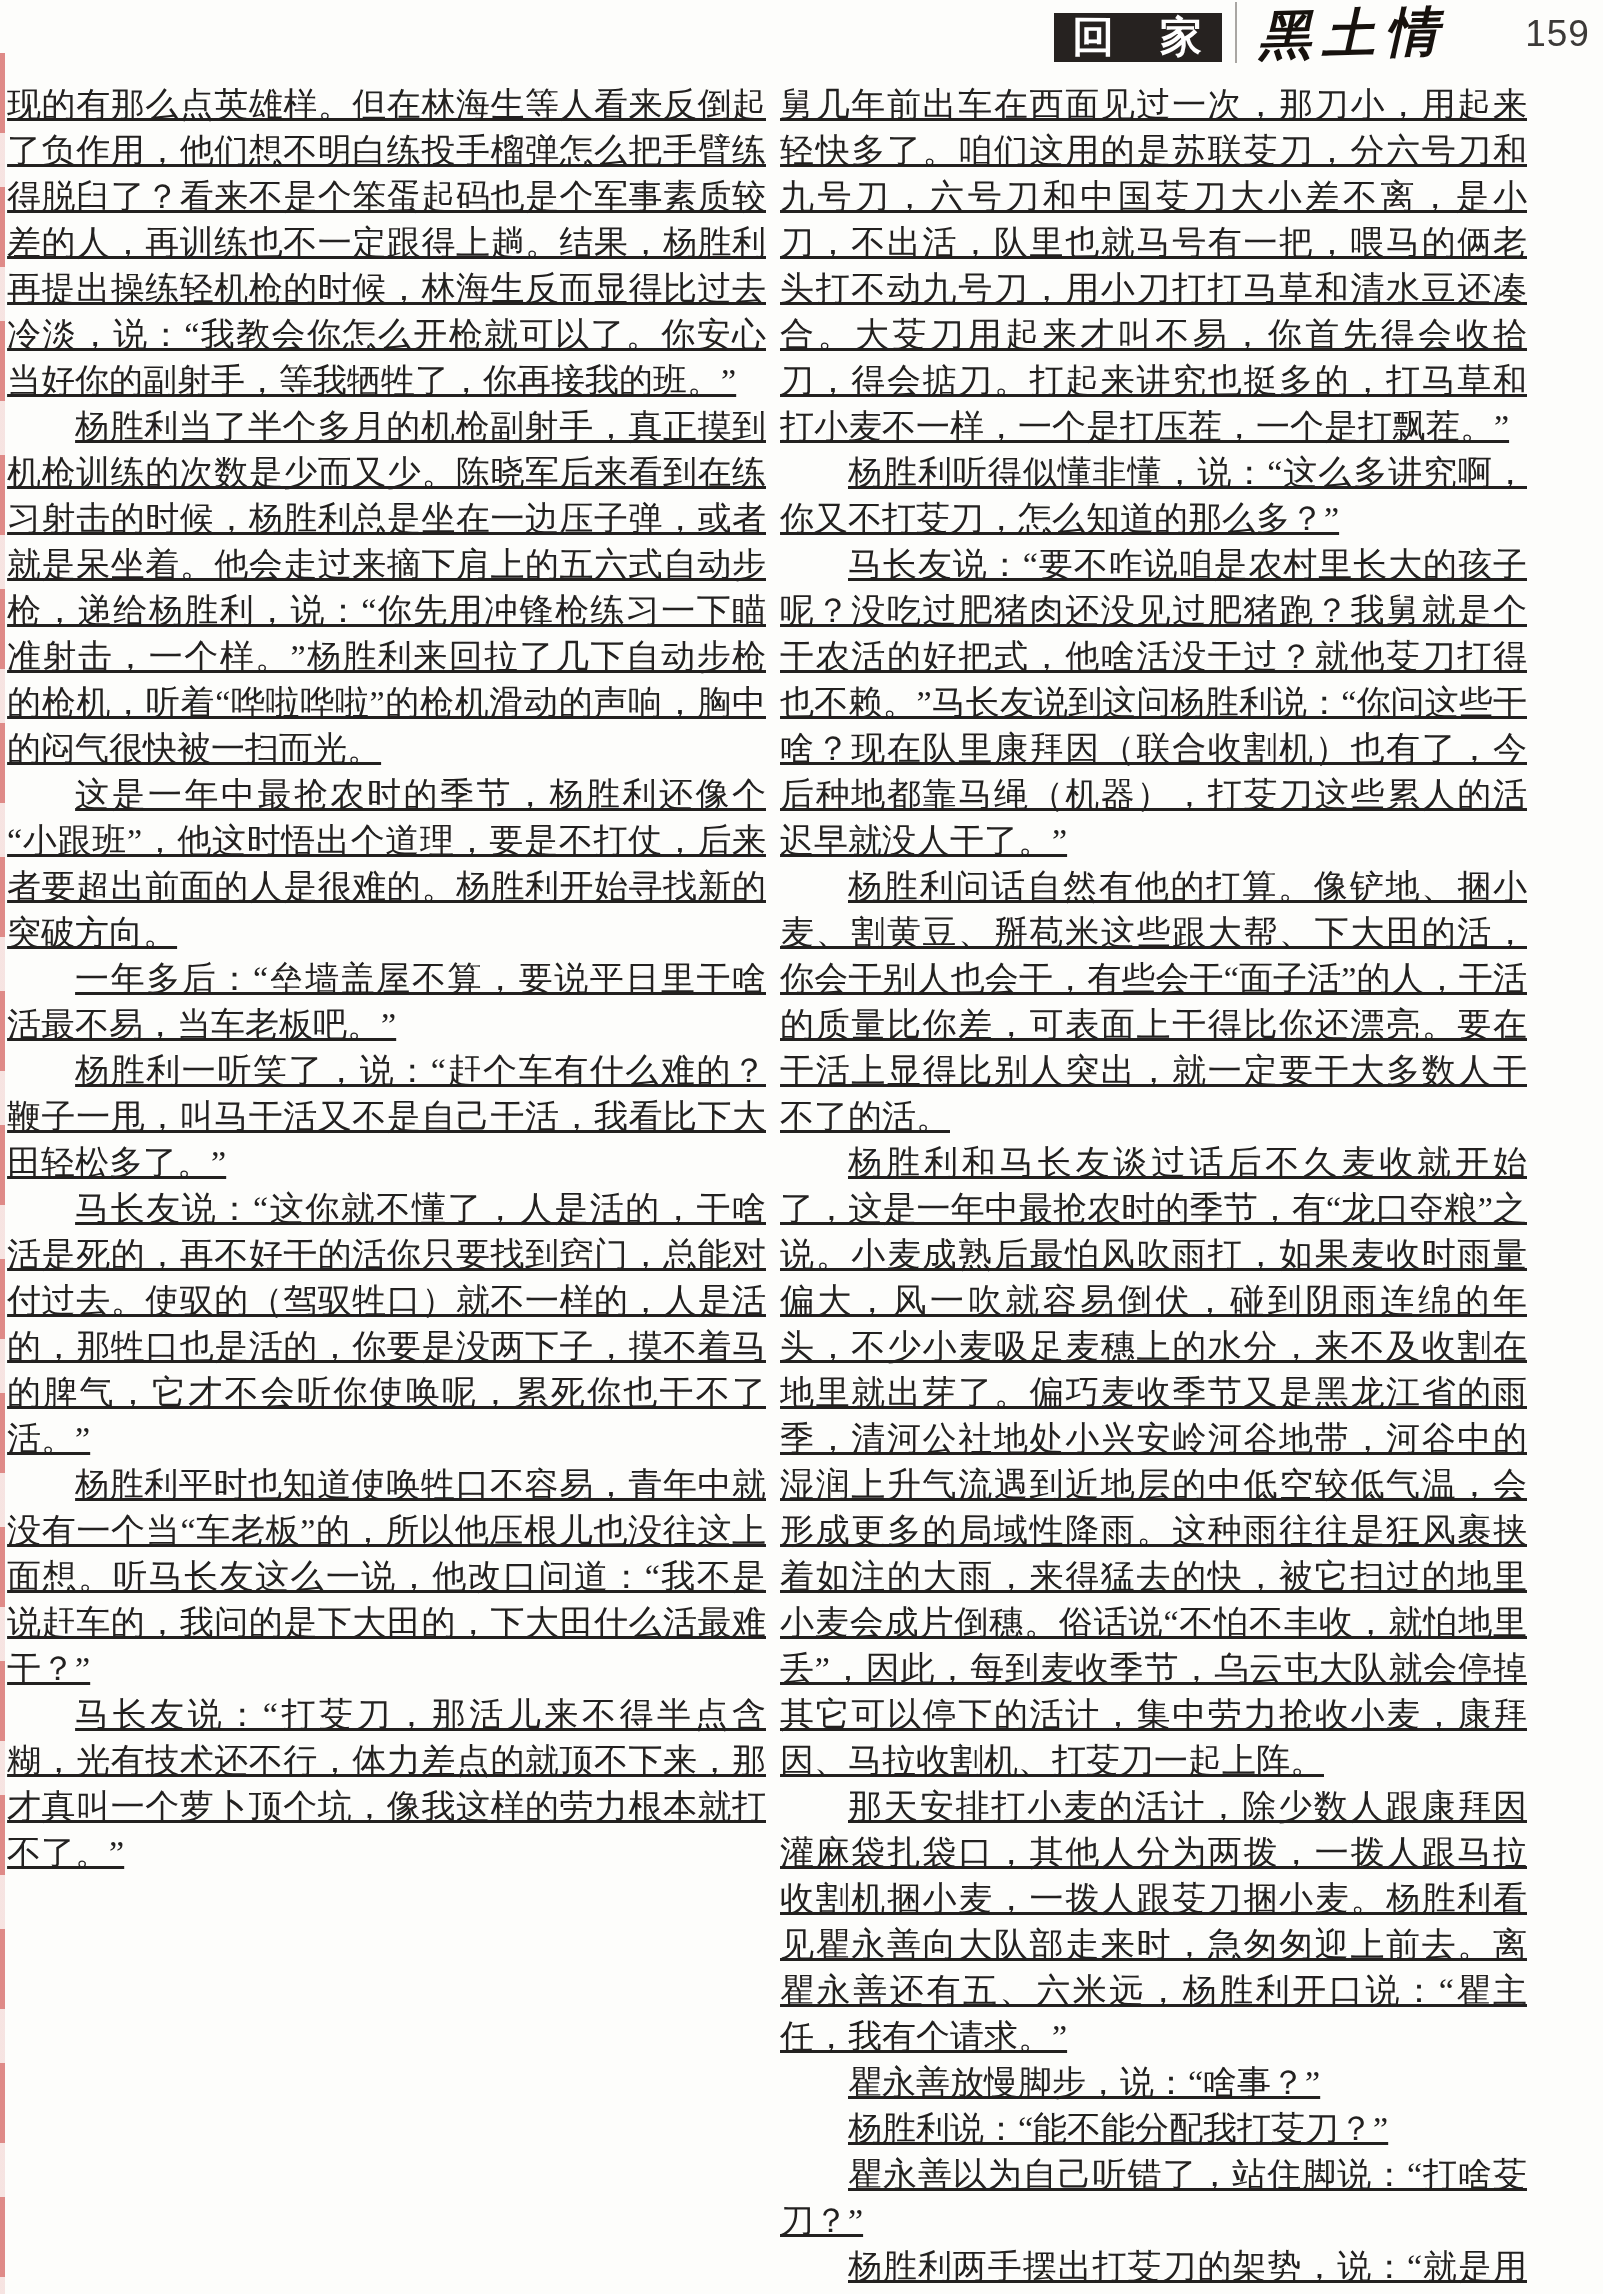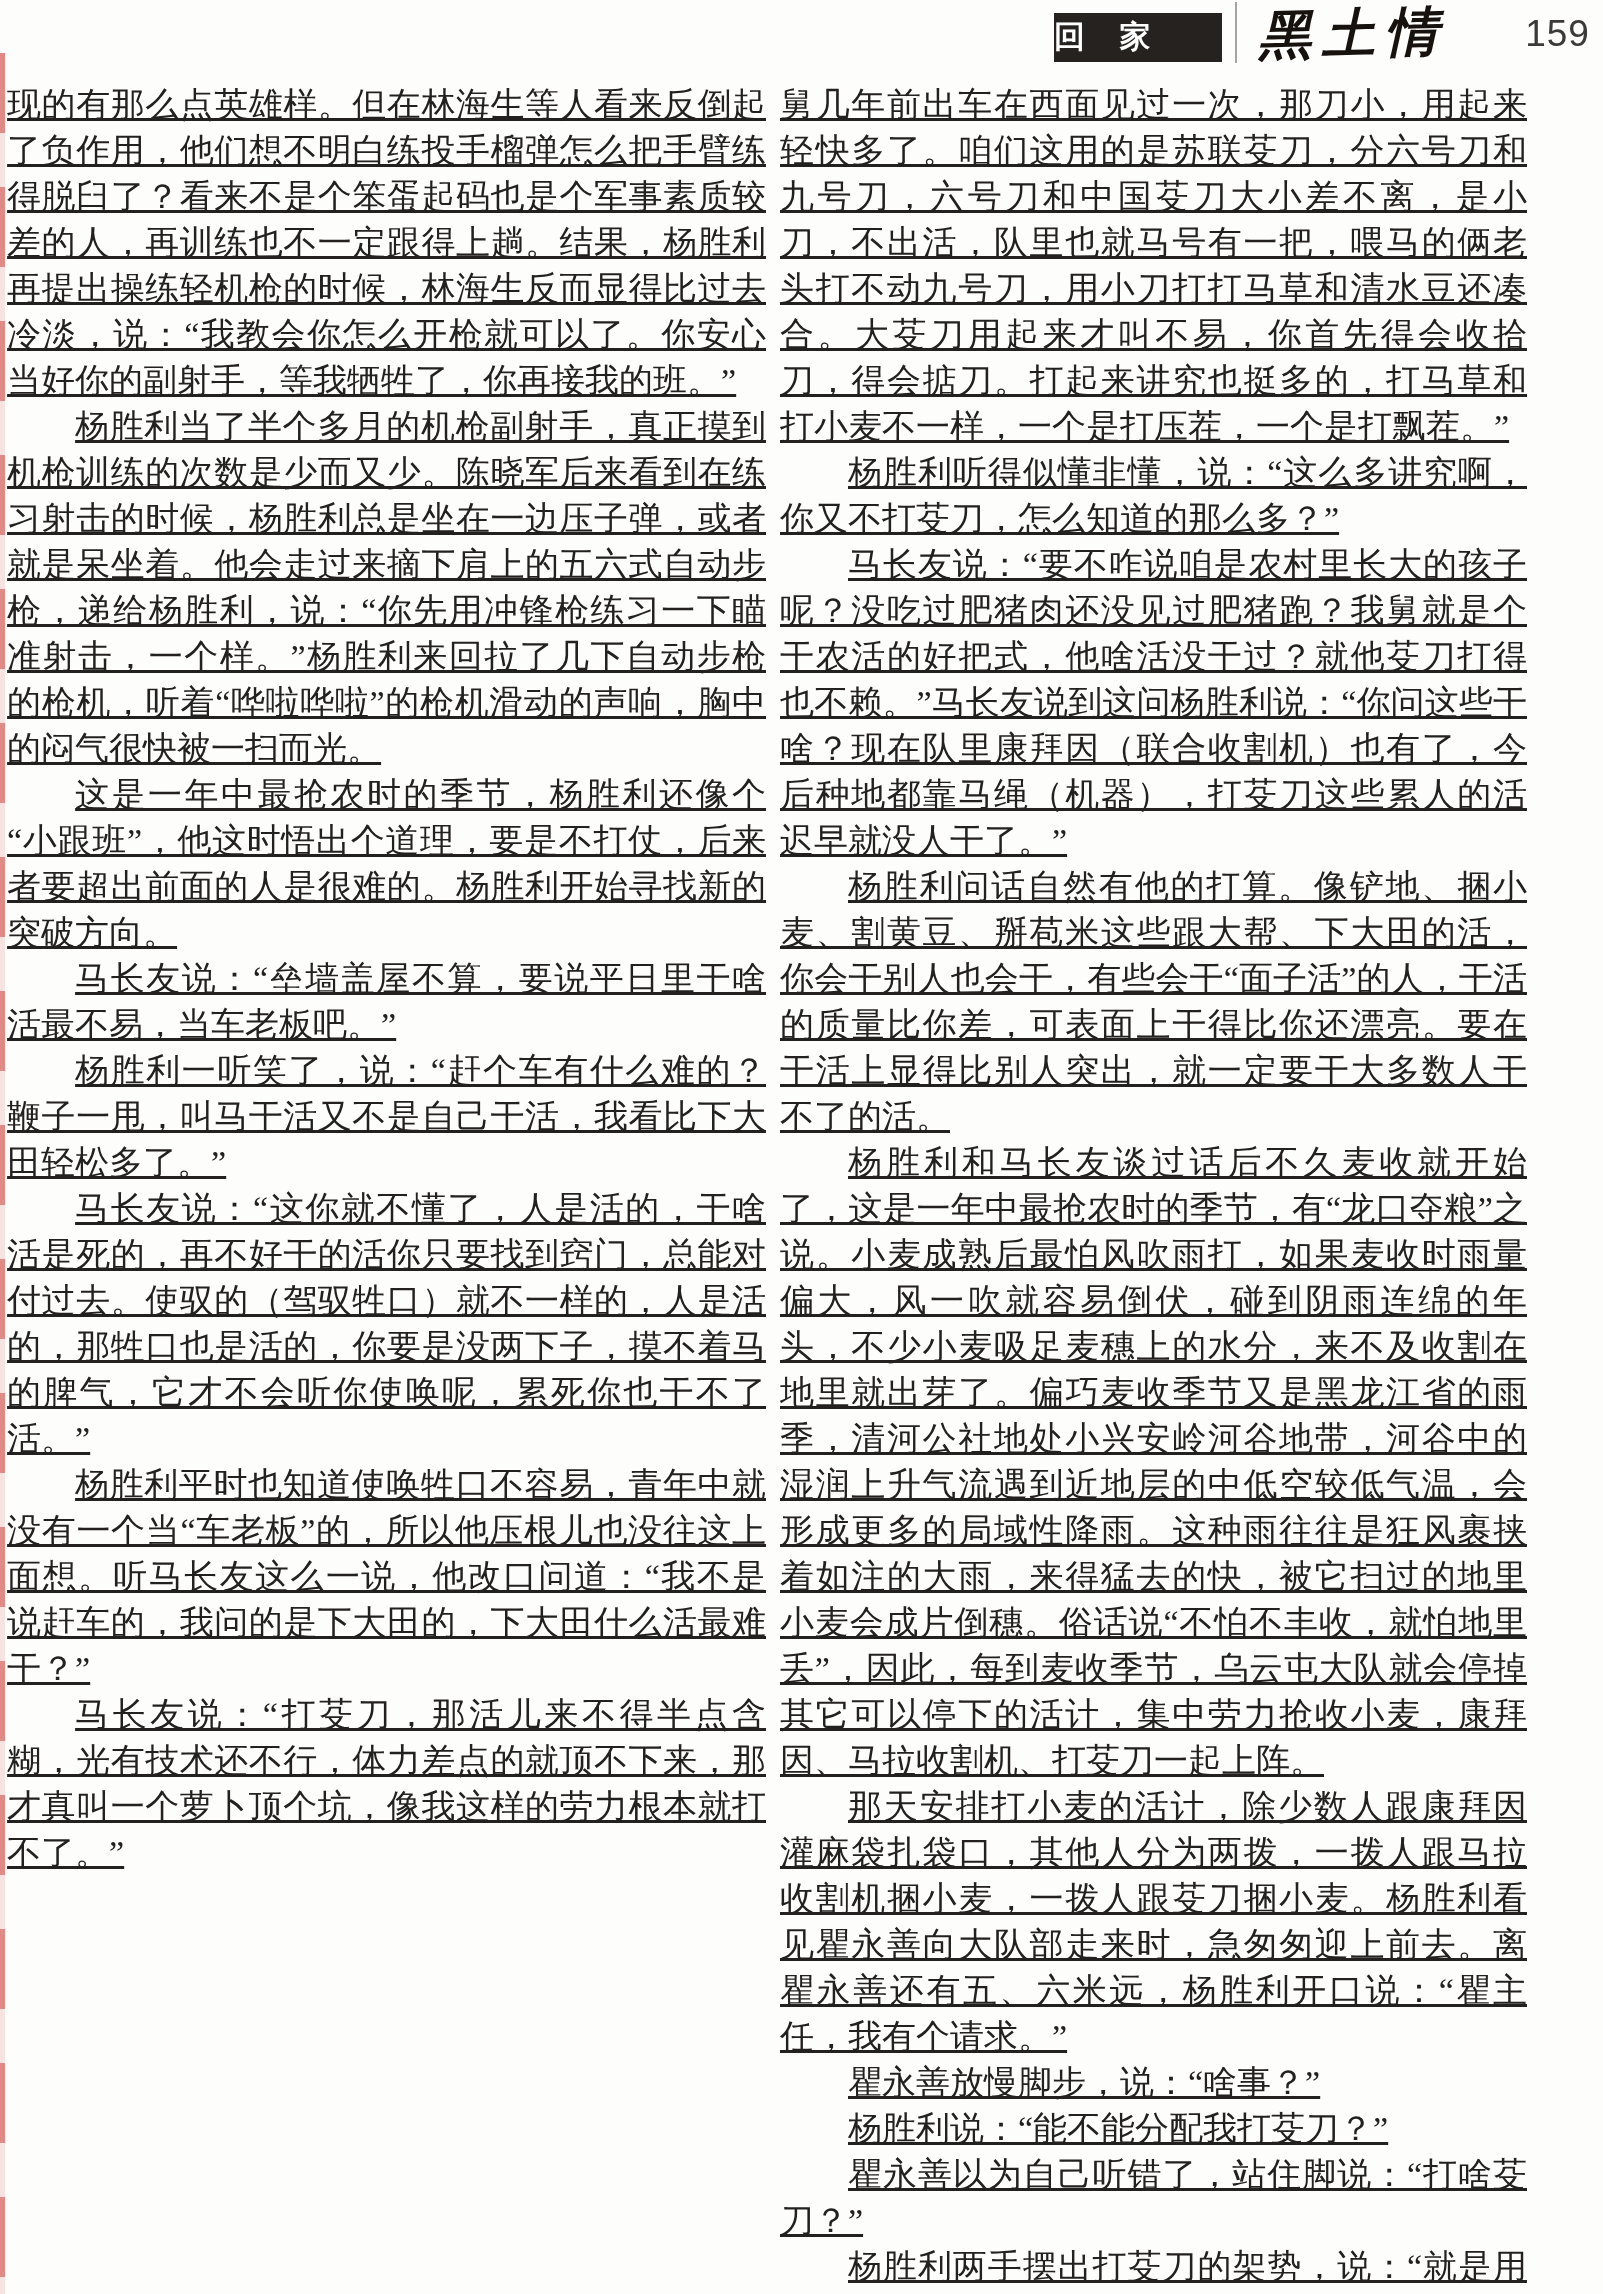--- a/index.html
+++ b/index.html
@@ -43,21 +43,22 @@
   .chapter-tab {
     position: absolute;
     left: 1054px;
     top: 12.5px;
     width: 168px;
     height: 49px;
     background: #262220;
     color: #ffffff;
     display: flex;
     align-items: center;
-    font-size: 31px;
+    justify-content: center;
+    font-size: 42px;
     font-weight: 600;
     letter-spacing: 1.8px;
   }
   .header-divider {
     position: absolute;
     left: 1235px;
     top: 1.8px;
     width: 1.8px;
     height: 61px;
     background: #a9a6a2;
@@ -122,21 +123,21 @@
     </div>
     <div class="header-divider"></div>
     <div class="logo">黑土情</div>
     <div class="page-number">159</div>
   </div>
 
   <div class="col col-left" id="col-left">
       <p class="para no-indent">现的有那么点英雄样。但在林海生等人看来反倒起了负作用，他们想不明白练投手榴弹怎么把手臂练得脱臼了？看来不是个笨蛋起码也是个军事素质较差的人，再训练也不一定跟得上趟。结果，杨胜利再提出操练轻机枪的时候，林海生反而显得比过去冷淡，说：“我教会你怎么开枪就可以了。你安心当好你的副射手，等我牺牲了，你再接我的班。”</p>
       <p class="para">杨胜利当了半个多月的机枪副射手，真正摸到机枪训练的次数是少而又少。陈晓军后来看到在练习射击的时候，杨胜利总是坐在一边压子弹，或者就是呆坐着。他会走过来摘下肩上的五六式自动步枪，递给杨胜利，说：“你先用冲锋枪练习一下瞄准射击，一个样。”杨胜利来回拉了几下自动步枪的枪机，听着“哗啦哗啦”的枪机滑动的声响，胸中的闷气很快被一扫而光。</p>
       <p class="para">这是一年中最抢农时的季节，杨胜利还像个“小跟班”，他这时悟出个道理，要是不打仗，后来者要超出前面的人是很难的。杨胜利开始寻找新的突破方向。</p>
-      <p class="para">马长友说：“垒墙盖屋不算，要说平日里干啥活最不易，当车老板吧。”</p>
+      <p class="para">一年多后：“垒墙盖屋不算，要说平日里干啥活最不易，当车老板吧。”</p>
       <p class="para">杨胜利一听笑了，说：“赶个车有什么难的？鞭子一甩，叫马干活又不是自己干活，我看比下大田轻松多了。”</p>
       <p class="para">马长友说：“这你就不懂了，人是活的，干啥活是死的，再不好干的活你只要找到窍门，总能对付过去。使驭的（驾驭牲口）就不一样的，人是活的，那牲口也是活的，你要是没两下子，摸不着马的脾气，它才不会听你使唤呢，累死你也干不了活。”</p>
       <p class="para">杨胜利平时也知道使唤牲口不容易，青年中就没有一个当“车老板”的，所以他压根儿也没往这上面想。听马长友这么一说，他改口问道：“我不是说赶车的，我问的是下大田的，下大田什么活最难干？”</p>
       <p class="para">马长友说：“打芟刀，那活儿来不得半点含糊，光有技术还不行，体力差点的就顶不下来，那才真叫一个萝卜顶个坑，像我这样的劳力根本就打不了。”</p>
     </div>
   <div class="col col-right" id="col-right">
       <p class="para no-indent">舅几年前出车在西面见过一次，那刀小，用起来轻快多了。咱们这用的是苏联芟刀，分六号刀和九号刀，六号刀和中国芟刀大小差不离，是小刀，不出活，队里也就马号有一把，喂马的俩老头打不动九号刀，用小刀打打马草和清水豆还凑合。大芟刀用起来才叫不易，你首先得会收拾刀，得会掂刀。打起来讲究也挺多的，打马草和打小麦不一样，一个是打压茬，一个是打飘茬。”</p>
       <p class="para">杨胜利听得似懂非懂，说：“这么多讲究啊，你又不打芟刀，怎么知道的那么多？”</p>
       <p class="para">马长友说：“要不咋说咱是农村里长大的孩子呢？没吃过肥猪肉还没见过肥猪跑？我舅就是个干农活的好把式，他啥活没干过？就他芟刀打得也不赖。”马长友说到这问杨胜利说：“你问这些干啥？现在队里康拜因（联合收割机）也有了，今后种地都靠马绳（机器），打芟刀这些累人的活迟早就没人干了。”</p>
       <p class="para">杨胜利问话自然有他的打算。像铲地、捆小麦、割黄豆、掰苞米这些跟大帮、下大田的活，你会干别人也会干，有些会干“面子活”的人，干活的质量比你差，可表面上干得比你还漂亮。要在干活上显得比别人突出，就一定要干大多数人干不了的活。</p>

